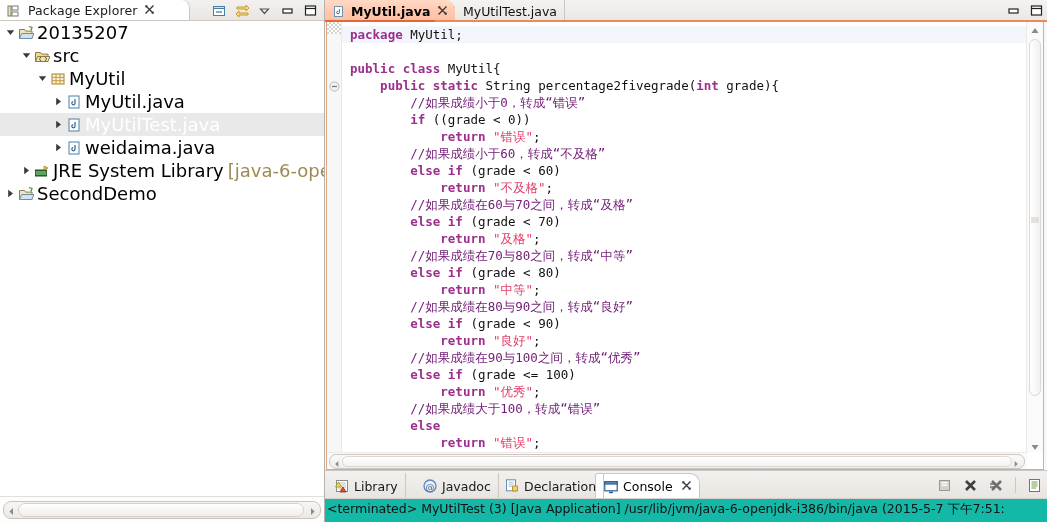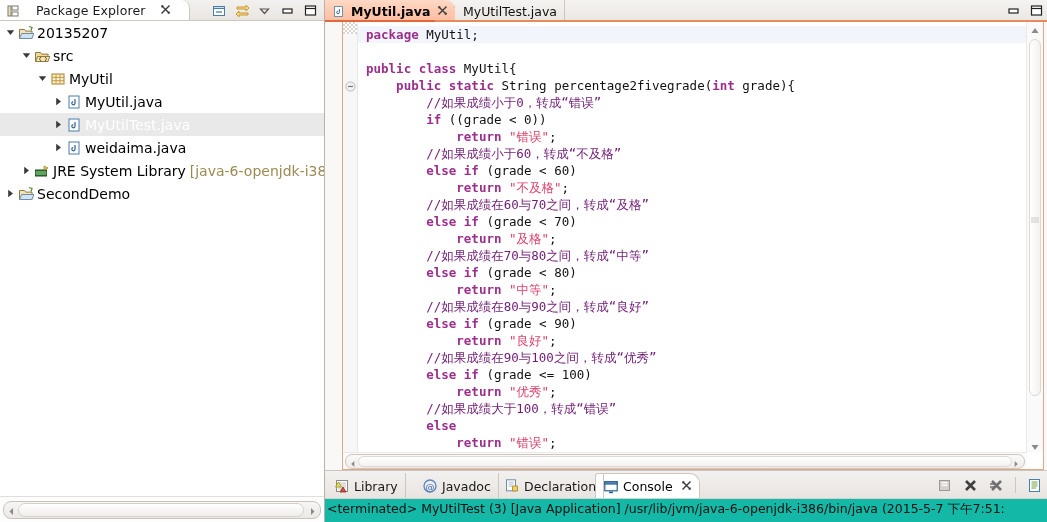--- a/index.html
+++ b/index.html
@@ -19,41 +19,41 @@
     border-right:1px solid #b9b2ab;
     box-sizing:border-box;
   }
   .view-tabbar{
     position:relative;height:21px;
     background:linear-gradient(to bottom,#f3f1ef 0%,#e8e5e1 100%);
     border-bottom:1px solid #cdc7c1;
   }
   .view-tab{
     position:absolute;left:0;top:0;height:21px;
-    display:flex;align-items:center;gap:12px;
+    display:flex;align-items:center;gap:4px;
     padding:0 8px 0 4px;
     background:#ffffff;
     border-right:1px solid #cdc7c1;
     border-top-right-radius:8px;
     box-sizing:border-box;
   }
   .view-tab .tab-title{font-size:12.5px;color:#1a1a1a;letter-spacing:.1px;}
   .view-tab-toolbar{
     position:absolute;right:2px;top:0;height:21px;
     display:flex;align-items:center;gap:9px;padding-right:4px;
   }
   .vt-btn{width:14px;height:14px;display:block;}
 
   .tree{
     position:absolute;left:0;top:21px;right:0;bottom:26px;
     background:#ffffff;overflow:hidden;
   }
   .trow{
     position:relative;height:23px;display:flex;align-items:center;
-    font-size:14px;white-space:nowrap;
+    font-size:18px;white-space:nowrap;
   }
   .trow.sel{background:#e9e9e9;}
   .trow.sel .tlabel{color:#ffffff;}
   .twist{width:13px;height:23px;display:flex;align-items:center;justify-content:center;flex:0 0 13px;}
   .twist svg{display:block;}
   .ticon{width:17px;height:17px;flex:0 0 17px;display:flex;align-items:center;justify-content:center;margin-right:3px;}
   .tlabel{color:#000;}
   .tlabel-dim{color:#9b8b53;margin-left:4px;}
 
   
@@ -108,21 +108,20 @@
   }
   .etab-underline{
     position:absolute;left:0;right:0;bottom:0;height:2px;background:#e98a5e;
   }
   .etab-underline .hl{position:absolute;left:0;width:110px;top:0;bottom:0;background:#e2673a;}
 
   .editor-frame{
     position:absolute;left:1px;top:22px;right:3px;bottom:0;
     border:1px solid #e0a884;border-top:none;box-sizing:border-box;
     background:#ffffff;
-    margin-left:16px;
   }
   .marker-bar{
     position:absolute;left:0;top:0;bottom:0;width:14px;
     background:#f7f7f7;border-right:1px solid #e8e8e8;
   }
   .marker-top{position:absolute;left:0;top:0;width:14px;height:12px;
     background:repeating-conic-gradient(#d8d4d0 0% 25%, #ffffff 0% 50%) 0 0/4px 4px;}
   .fold-icon{position:absolute;left:2px;top:59px;width:11px;height:11px;}
 
   .code{

